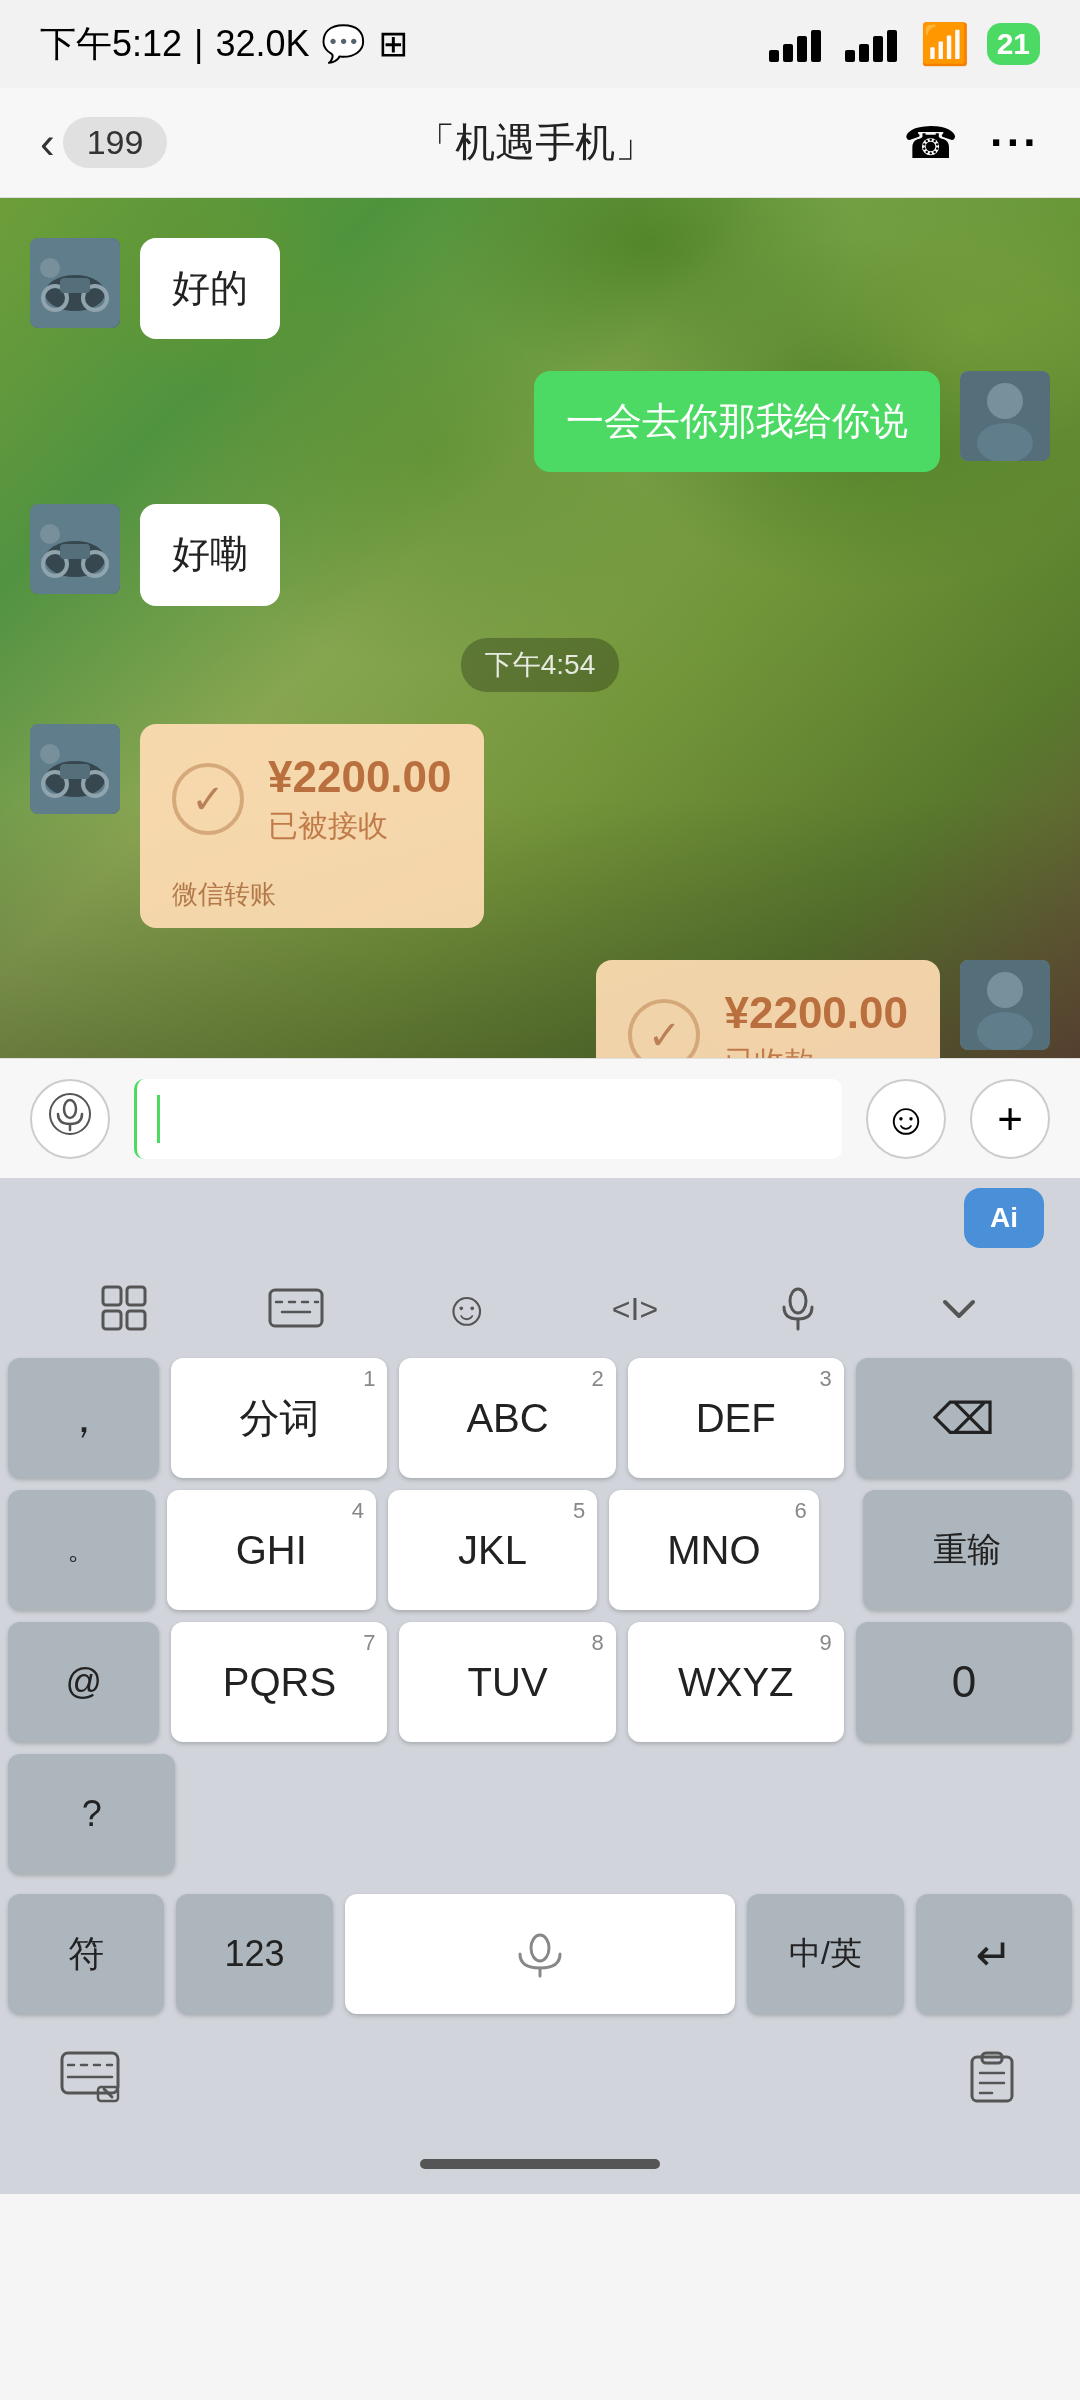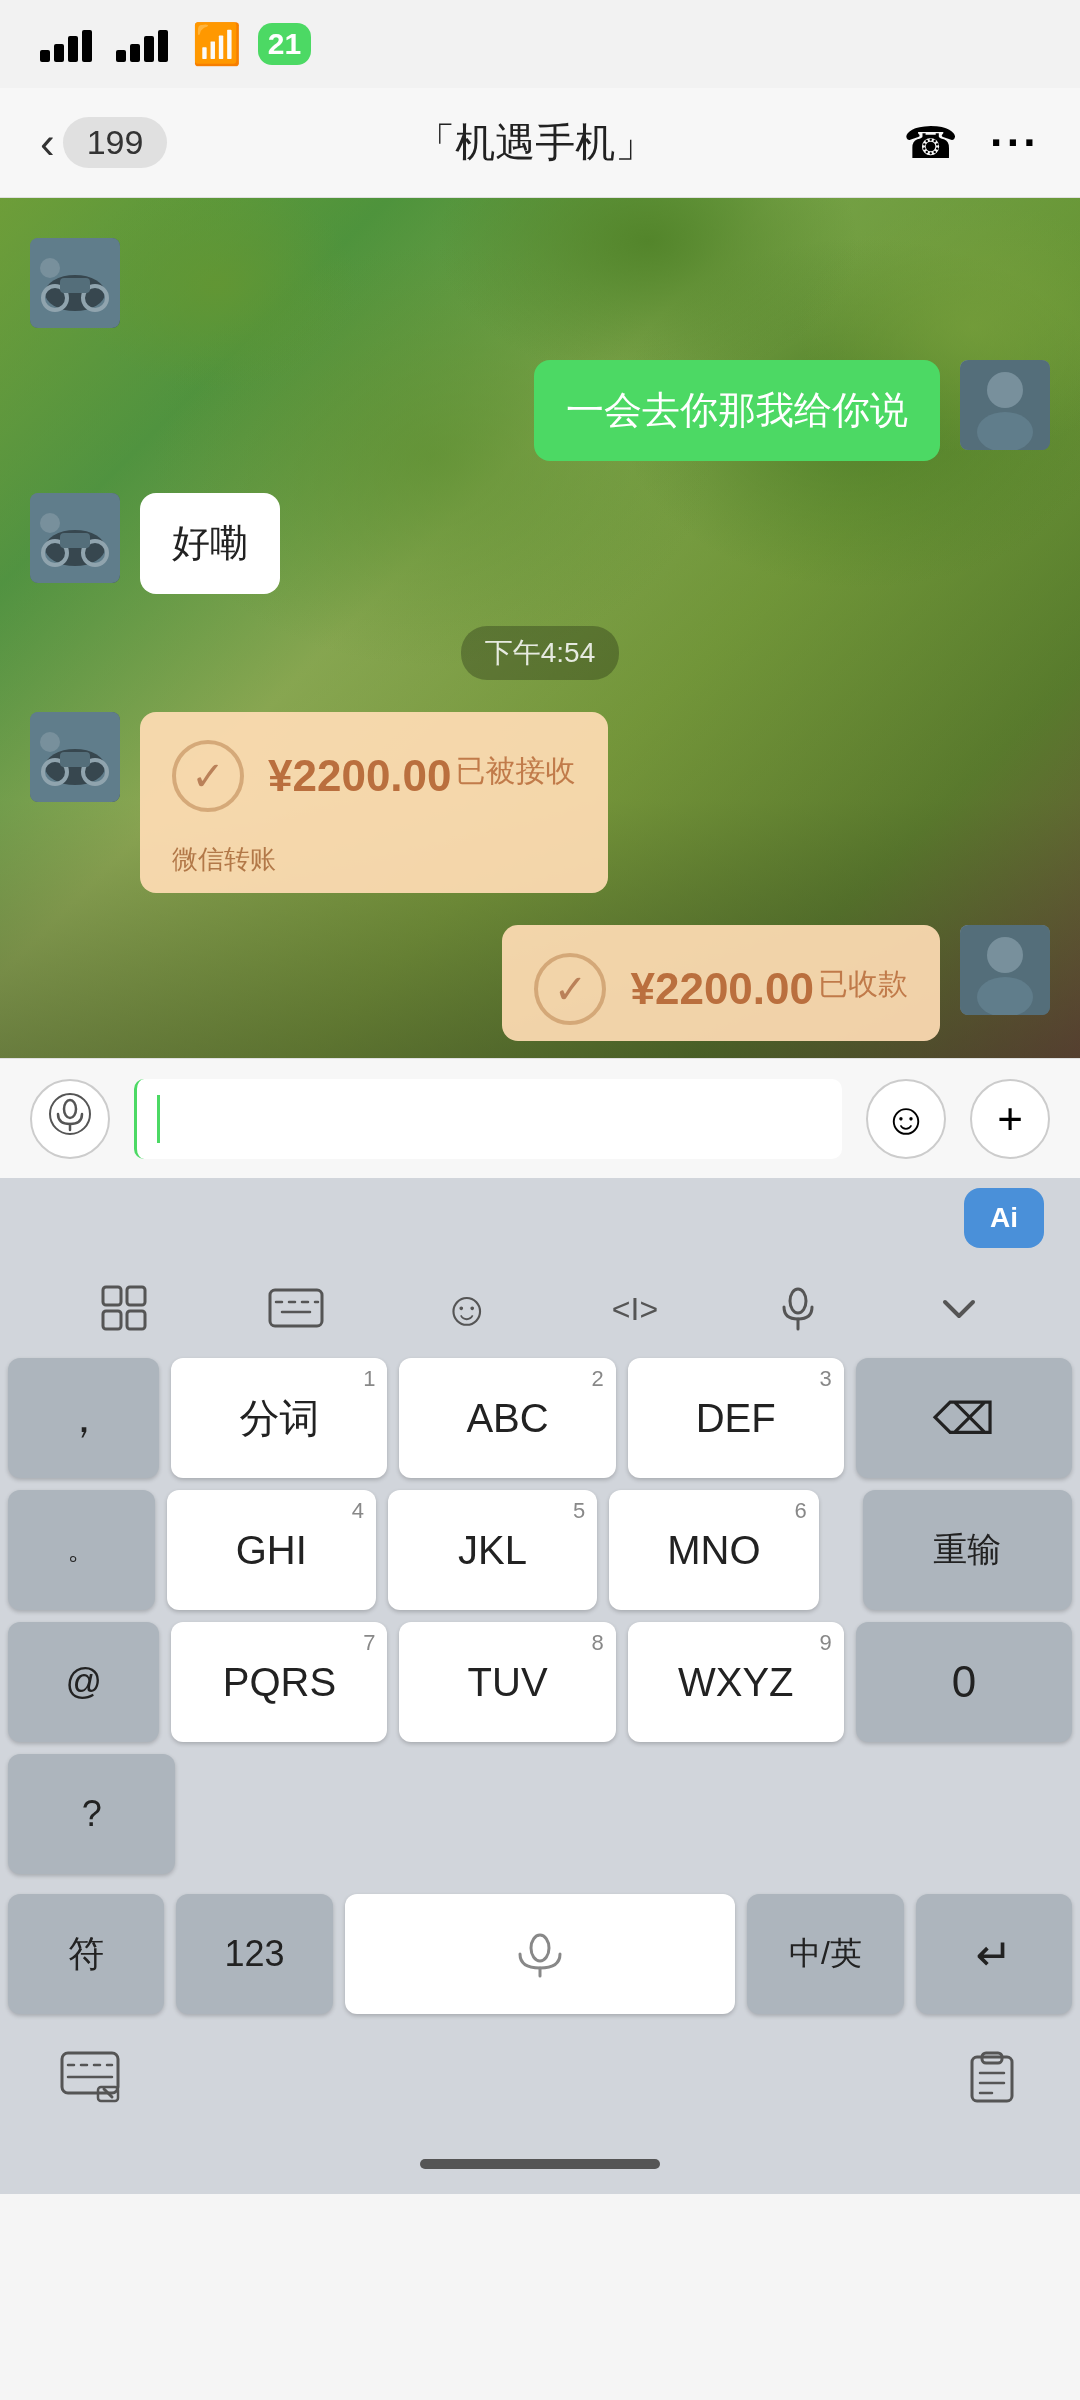--- a/index.html
+++ b/index.html
@@ -159,21 +159,21 @@
       height: 72px;
       border-radius: 50%;
       border: 4px solid rgba(200,150,100,0.7);
       display: flex;
       align-items: center;
       justify-content: center;
       font-size: 40px;
       color: rgba(180,120,80,0.9);
       flex-shrink: 0;
     }
-    .transfer-info { display: flex; flex-direction: row; gap: 4px; }
+    .transfer-info { display: flex; flex-direction: column; gap: 4px; }
     .transfer-amount { font-size: 44px; font-weight: bold; color: rgba(180,100,50,0.9); }
     .transfer-status { font-size: 30px; color: rgba(180,100,50,0.8); }
     .transfer-label { font-size: 26px; color: rgba(150,80,30,0.7); margin-top: 22px; }
 
     
     .input-bar {
       height: 120px;
       background: #f7f7f7;
       display: flex;
       align-items: center;
@@ -322,20 +322,28 @@
       width: 240px;
       height: 10px;
       background: #555;
       border-radius: 5px;
     }
   </style>
 </head>
 <body>
 
 <div class="status-bar">
+  <div class="status-left">
+    <span>下午5:12</span>
+    <span> | </span>
+    <span>32.0K</span>
+
+    <span style="font-size:36px;color:#00c853;">💬</span>
+    <span style="font-size:36px;">⊞</span>
+  </div>
   <div class="status-right">
 
     <svg width="60" height="36">
       <rect x="0" y="24" width="10" height="12" fill="#000" rx="2"></rect>
       <rect x="14" y="18" width="10" height="18" fill="#000" rx="2"></rect>
       <rect x="28" y="10" width="10" height="26" fill="#000" rx="2"></rect>
       <rect x="42" y="4" width="10" height="32" fill="#000" rx="2"></rect>
     </svg>
     <svg width="60" height="36">
       <rect x="0" y="24" width="10" height="12" fill="#000" rx="2"></rect>
@@ -371,20 +379,23 @@
     <div class="message-row">
       <div class="avatar avatar-moto">
         <svg width="90" height="90" viewBox="0 0 90 90">
           <rect width="90" height="90" fill="#607d8b" rx="8"></rect>
           <ellipse cx="45" cy="55" rx="30" ry="18" fill="#37474f"></ellipse>
           <ellipse cx="25" cy="60" rx="12" ry="12" fill="none" stroke="#90a4ae" stroke-width="4"></ellipse>
           <ellipse cx="65" cy="60" rx="12" ry="12" fill="none" stroke="#90a4ae" stroke-width="4"></ellipse>
           <rect x="30" y="40" width="30" height="15" fill="#546e7a" rx="4"></rect>
           <circle cx="20" cy="30" r="10" fill="#78909c"></circle>
         </svg>
+      </div>
+      <div class="bubble">
+        <span>好的</span>
       </div>
     </div>
 
     <div class="message-row right">
       <div class="avatar avatar-right">
         <svg width="90" height="90" viewBox="0 0 90 90">
           <rect width="90" height="90" fill="#546e7a" rx="8"></rect>
           <circle cx="45" cy="30" r="18" fill="#78909c"></circle>
           <ellipse cx="45" cy="72" rx="28" ry="20" fill="#607d8b"></ellipse>
         </svg>

